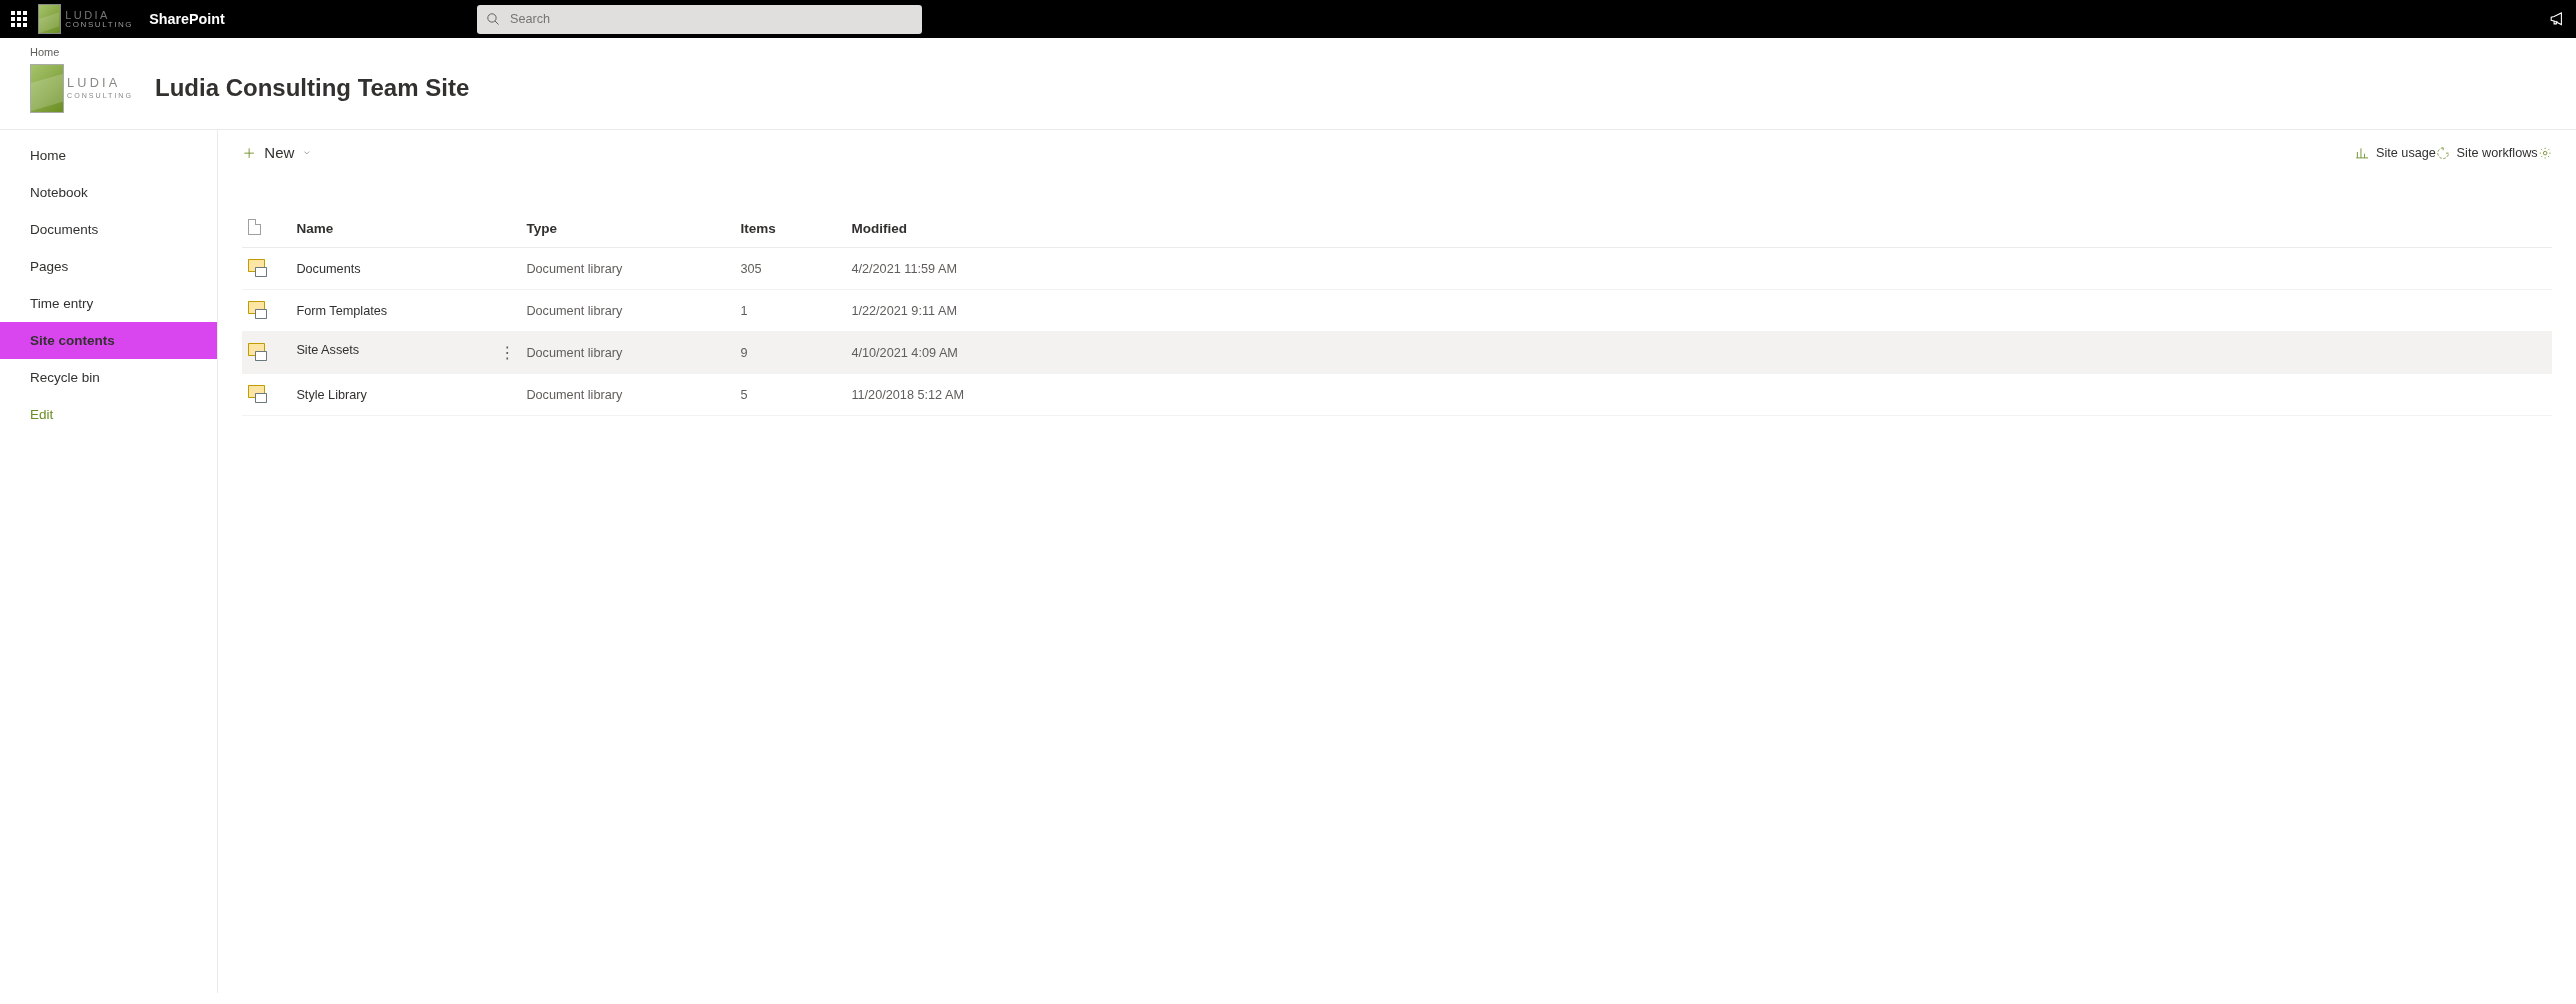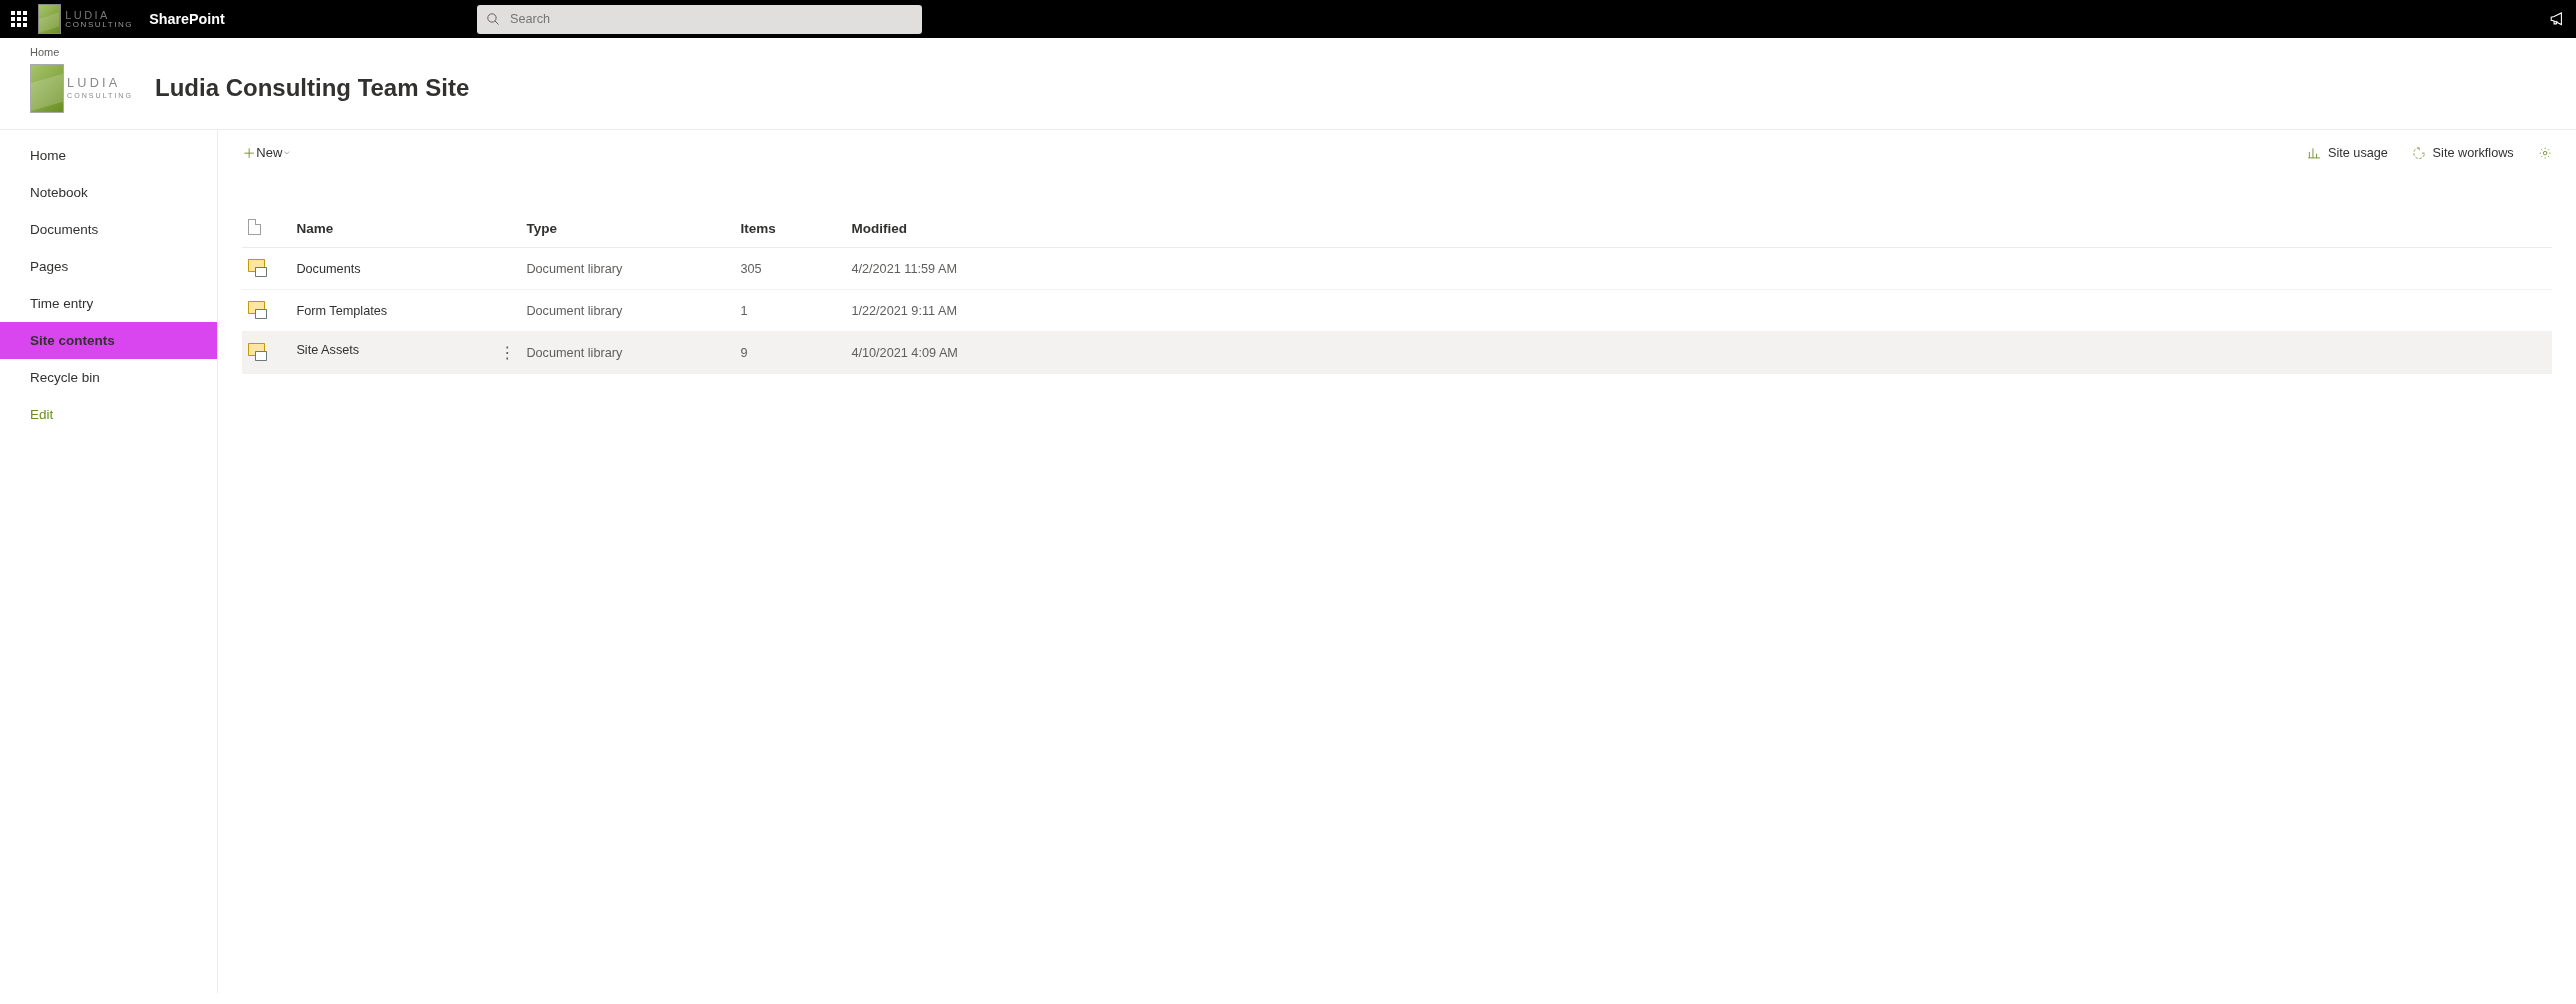--- a/index.html
+++ b/index.html
@@ -28,24 +28,24 @@
   .site-logo .txt { color:#8a8886; font-size:7.1px; letter-spacing:2px; margin-left:3.2px; line-height:1.2; }
   .site-logo .txt b { font-size:12.7px; letter-spacing:3.2px; display:block; color:#8a8886; font-weight:400;}
   .site-title { font-size:24px; font-weight:600; color:#323130; }
   .body-row { display:flex; min-height: calc(100% - 38px - 103px); }
   .leftnav { width:218px; border-right:0.8px solid #edebe9; padding-top:6.4px; }
   .leftnav a { display:block; padding:11px 0 11px 30px; font-size:13.5px; color:#323130; text-decoration:none; cursor:pointer;}
   .leftnav a.active { background:#d946ef; font-weight:600; }
   .leftnav a.edit { color:#6b8e23; }
   .main { flex:1; }
   .cmdbar { display:flex; align-items:center; height:46px; padding:0 24px; border-bottom:0.8px solid #fff; }
-  .cmd-new { display:flex; align-items:center; color:#323130; font-size:13px; cursor:pointer; }
+  .cmd-new { display:flex; align-items:center; gap:8px; color:#323130; font-size:15px; cursor:pointer; }
   .plus-ic { width:14.3px; height:14.3px; stroke:#6b8e23; stroke-width:1.5; fill:none; }
   .chev { width:9.5px; height:9.5px; stroke:#605e5c; stroke-width:1.5; fill:none; }
-  .cmd-right { margin-left:auto; display:flex; gap:24px; }
+  .cmd-right { margin-left:auto; display:flex; }
   .cmd-link { display:flex; align-items:center; gap:6.4px; font-size:12.7px; color:#323130; cursor:pointer; }
   .ic16 { width:14.3px; height:14.3px; stroke:#6b8e23; fill:none; stroke-width:1.5; }
   .gear-part { width:14.3px; height:14.3px; stroke:#6b8e23; fill:none; stroke-width:1.5; }
   .table-wrap { padding: 33px 24px 7px 24px; }
   table { width:100%; border-collapse:collapse; }
   th { text-align:left; font-weight:600; font-size:13.5px; color:#323130; padding:9.5px 6.4px; border-bottom:0.8px solid #edebe9; }
   th.icon-col { width:48px; }
   td { padding:11px 6.4px; font-size:12.7px; color:#605e5c; }
   tbody tr { border-bottom:0.8px solid #f3f2f1; }
   tbody tr.hover { background:#f3f2f1; }
@@ -192,18 +192,25 @@
             <td>1</td>
             <td>1/22/2021 9:11 AM</td>
           </tr>
           <tr class="hover">
             <td class="icon-cell"><span class="doclib-ic"></span></td>
             <td class="name"><span>Site Assets</span><span class="row-menu" style="float:right;">⋮</span></td>
             <td class="type-cell">Document library</td>
             <td>9</td>
             <td>4/10/2021 4:09 AM</td>
           </tr>
+          <tr>
+            <td class="icon-cell"><span class="doclib-ic"></span></td>
+            <td class="name">Style Library</td>
+            <td class="type-cell">Document library</td>
+            <td>5</td>
+            <td>11/20/2018 5:12 AM</td>
+          </tr>
         </tbody>
       </table>
     </div>
   </div>
 </div>
 
 
 </body></html>

